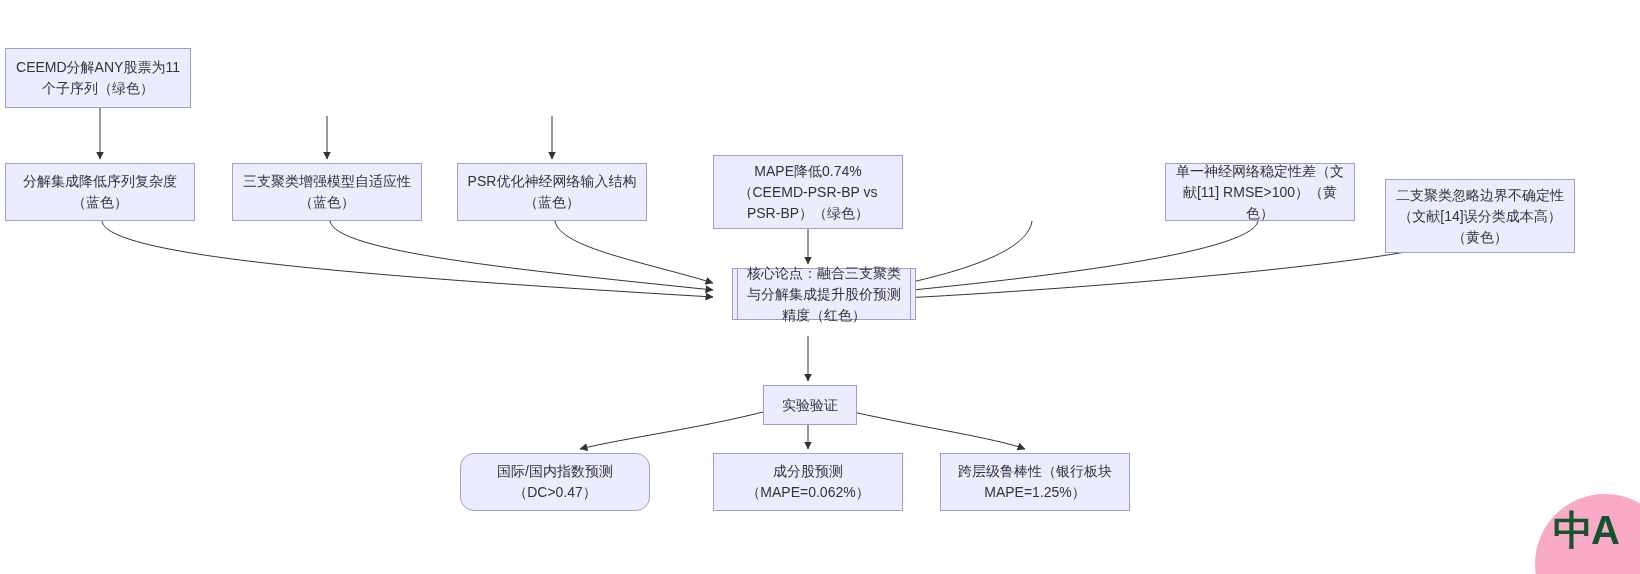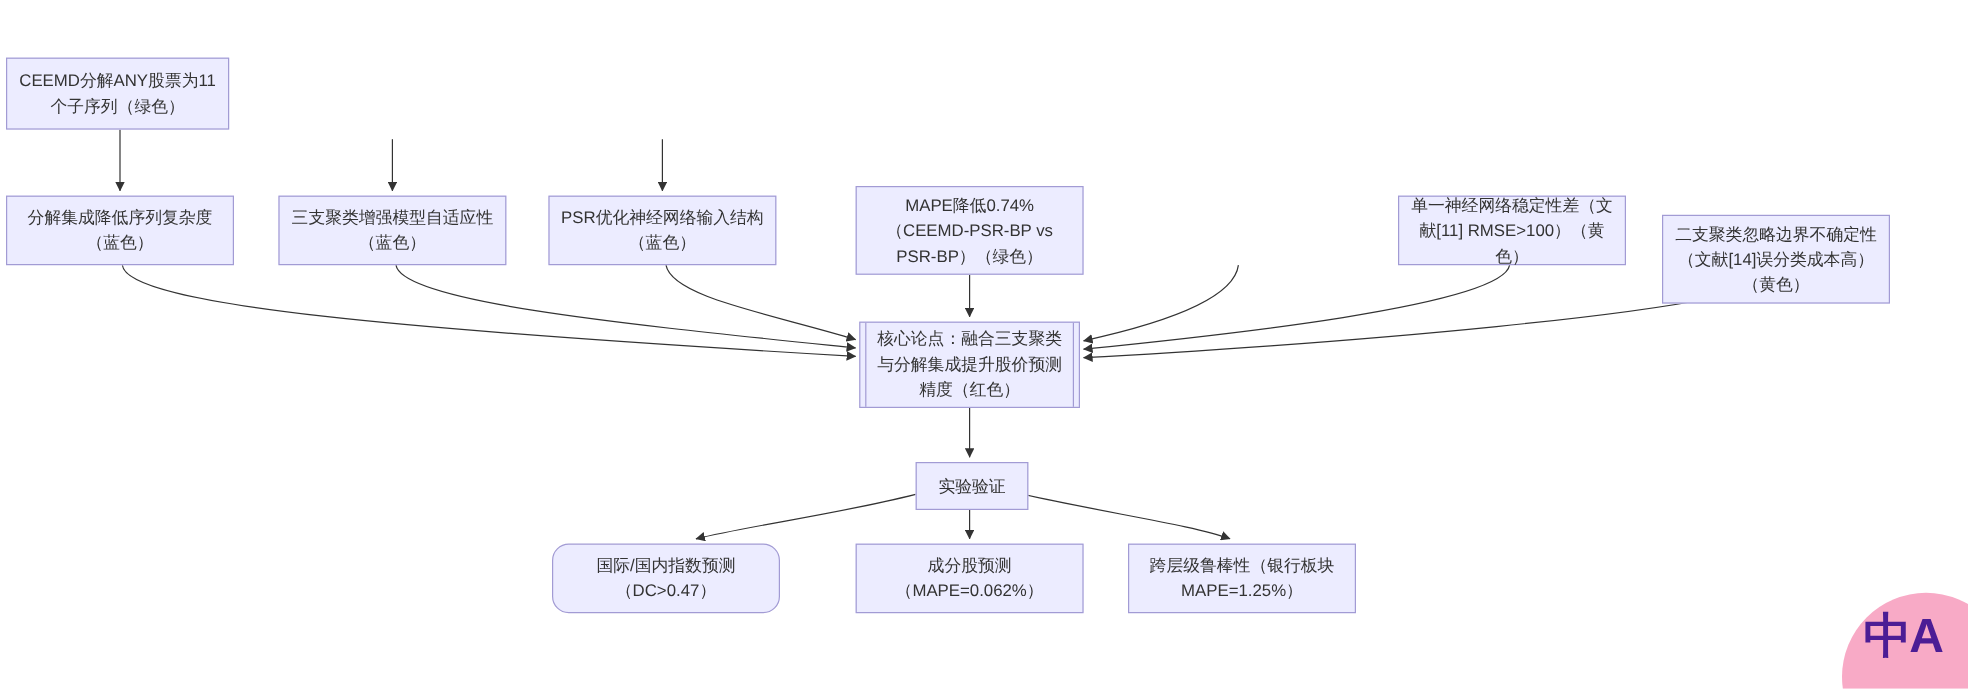--- a/index.html
+++ b/index.html
@@ -33,35 +33,35 @@
   #node-a{left:5px;top:48px;width:186px;height:60px;}
   #node-b{left:232px;top:38px;width:190px;height:78px;}
   #node-c{left:457px;top:38px;width:190px;height:78px;}
   #node-d{left:5px;top:163px;width:190px;height:58px;}
   #node-e{left:232px;top:163px;width:190px;height:58px;}
   #node-f{left:457px;top:163px;width:190px;height:58px;}
   #node-g{left:713px;top:155px;width:190px;height:74px;}
   #node-h{left:940px;top:163px;width:190px;height:58px;}
   #node-i{left:1165px;top:163px;width:190px;height:58px;}
   #node-j{left:1385px;top:155px;width:190px;height:74px;margin-top:24px;}
-  #node-core{left:716px;top:268px;width:184px;height:72px;padding:0 12px;font-family:Liberation Serif, serif;}
+  #node-core{left:732px;top:268px;width:184px;height:52px;padding:0 12px;}
   #node-exp{left:763px;top:385px;width:94px;height:40px;}
   #node-k{left:460px;top:453px;width:190px;height:58px;border-radius:14px;}
   #node-l{left:713px;top:453px;width:190px;height:58px;}
   #node-m{left:940px;top:453px;width:190px;height:58px;}
 
   #watermark{
     position:absolute;z-index:3;
     right:-35px;bottom:-60px;
     width:140px;height:140px;border-radius:50%;
     background:#f8aac6;
   }
   #watermark span{
     position:absolute;left:18px;top:14px;
-    color:#4c1d95;font-size:40px;font-weight:bold;line-height:44px;
+    color:#14532d;font-size:40px;font-weight:bold;line-height:44px;
     letter-spacing:-2px;
   }
 </style>
 </head>
 <body>
 
 <div id="stage">
 
   <svg id="edges" width="1640" height="574" viewBox="0 0 1640 574">
     <defs>

